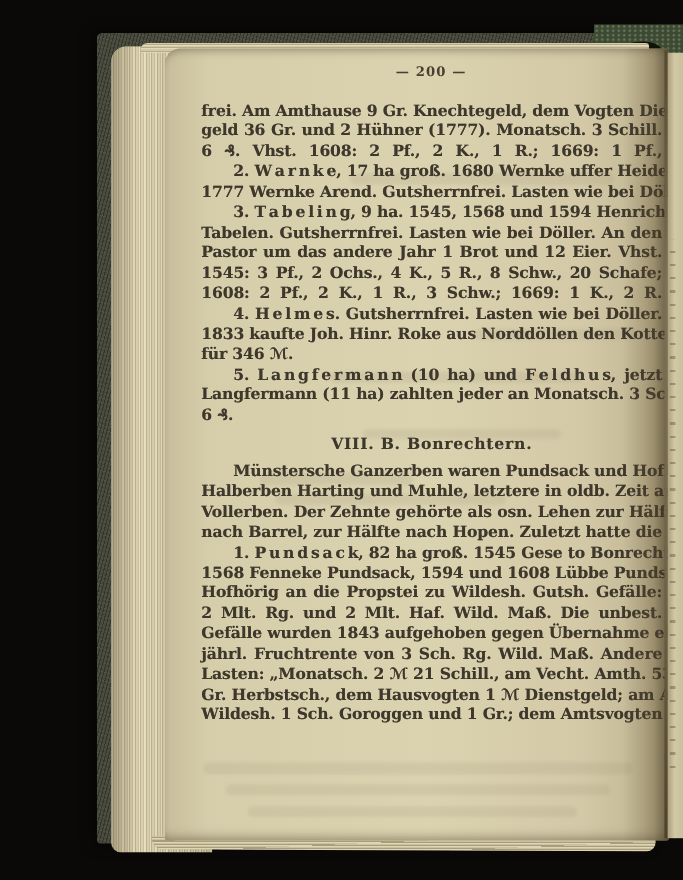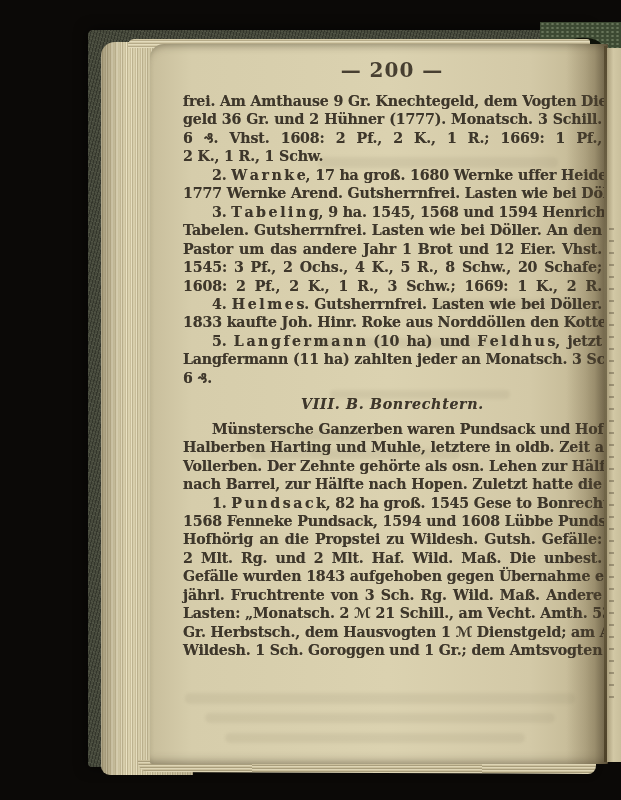--- a/index.html
+++ b/index.html
@@ -67,33 +67,33 @@
     left:607px;top:48px;width:14px;height:714px;
     background:linear-gradient(90deg,#ab9f7d,#d2c8a5 45%,#c9bf9c);
   }
   .facing-sliver::before{
     content:"";position:absolute;left:2px;top:170px;width:5px;height:490px;
     background:repeating-linear-gradient(180deg, transparent 0 10px, rgba(62,52,36,.35) 10px 12px);
   }
   
   .pageno{
     left:183px;top:58px;width:418px;text-align:center;
-    font-size:20px;letter-spacing:1px;color:#473f31;font-weight:bold;
+    font-size:12px;letter-spacing:1px;color:#473f31;font-weight:bold;
   }
   .text-block{
     left:183px;top:92px;width:419px;color:#3e372b;
     font-size:14.2px;line-height:18.45px;font-weight:bold;letter-spacing:-.15px;
     text-shadow:0 0 .5px rgba(62,55,43,.55);
   }
   .ln{display:block;text-align:justify;text-align-last:justify;white-space:nowrap;}
   .ln.rg{text-align-last:left;}
   .ln.in{text-indent:29px;}
   .hd{
     text-align:center;text-align-last:center;margin:8px 0 6px;
-    letter-spacing:.7px;white-space:nowrap;font-style:italic;
+    letter-spacing:.7px;white-space:nowrap;
   }
   
   .ghost{background:#8d8468;opacity:.13;filter:blur(1.6px);border-radius:5px;}
 </style>
 </head>
 <body>
 
 <div class="abs cover-main"></div>
 <div class="abs cover-corner-tr"></div>
 <div class="abs headband"></div>
@@ -112,30 +112,30 @@
 <div class="abs ghost" style="left:250px;top:449px;width:210px;height:10px"></div>
 <div class="abs ghost" style="left:185px;top:693px;width:390px;height:11px"></div>
 <div class="abs ghost" style="left:205px;top:713px;width:350px;height:10px"></div>
 <div class="abs ghost" style="left:225px;top:733px;width:300px;height:10px"></div>
 
 <div class="abs pageno">— 200 —</div>
 <div class="abs text-block">
     <div class="ln">frei. Am Amthause 9 Gr. Knechtegeld, dem Vogten Dienst-</div>
     <div class="ln">geld 36 Gr. und 2 Hühner (1777).  Monatsch. 3 Schill.</div>
     <div class="ln">6 ₰.  Vhst. 1608: 2 Pf., 2 K., 1 R.;  1669: 1 Pf.,</div>
-    <div class="ln rg">2 K., 1 R., 1 Schw.</div>
     <div class="ln in">2. W a r n k e, 17 ha groß.  1680 Wernke uffer Heide,</div>
     <div class="ln">1777 Wernke Arend.  Gutsherrnfrei.  Lasten wie bei Döller.</div>
     <div class="ln in">3. T a b e l i n g, 9 ha.  1545, 1568 und 1594 Henrich</div>
     <div class="ln">Tabelen.  Gutsherrnfrei.  Lasten wie bei Döller.  An den</div>
     <div class="ln">Pastor um das andere Jahr 1 Brot und 12 Eier.  Vhst.</div>
     <div class="ln">1545: 3 Pf., 2 Ochs., 4 K., 5 R., 8 Schw., 20 Schafe;</div>
     <div class="ln">1608: 2 Pf., 2 K., 1 R., 3 Schw.; 1669: 1 K., 2 R.</div>
     <div class="ln in">4. H e l m e s.  Gutsherrnfrei.  Lasten wie bei Döller.</div>
     <div class="ln">1833 kaufte Joh. Hinr. Roke aus Norddöllen den Kotten</div>
+    <div class="ln rg">für 346 ℳ.</div>
     <div class="ln in">5. L a n g f e r m a n n (10 ha) und F e l d h u s, jetzt</div>
     <div class="ln">Langfermann (11 ha) zahlten jeder an Monatsch. 3 Schill.</div>
     <div class="ln rg">6 ₰.</div>
     <div class="hd">VIII. B. Bonrechtern.</div>
     <div class="ln in">Münstersche Ganzerben waren Pundsack und Hoffmann,</div>
     <div class="ln">Halberben Harting und Muhle, letztere in oldb. Zeit auch</div>
     <div class="ln">Vollerben.  Der Zehnte gehörte als osn. Lehen zur Hälfte</div>
     <div class="ln">nach Barrel, zur Hälfte nach Hopen.  Zuletzt hatte die eine</div>
     <div class="ln in">1. P u n d s a c k, 82 ha groß.  1545 Gese to Bonrechtern,</div>
     <div class="ln">1568 Fenneke Pundsack,  1594 und 1608 Lübbe Pundsack.</div>

